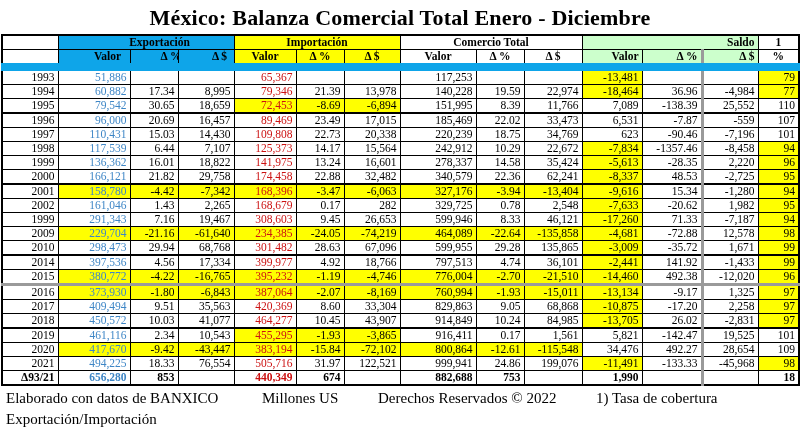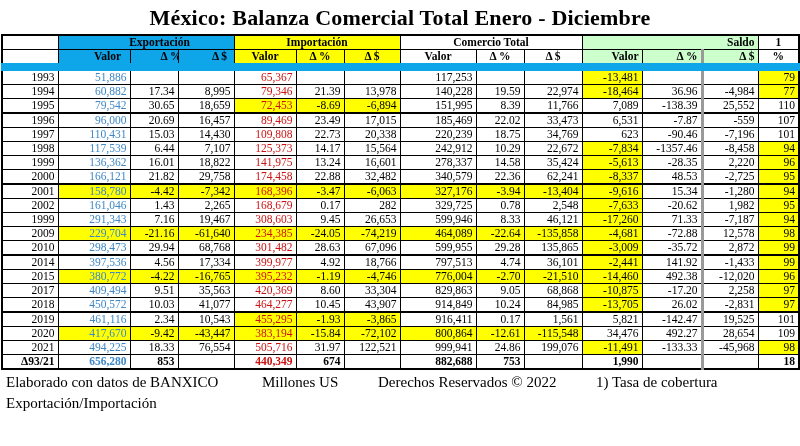--- a/index.html
+++ b/index.html
@@ -276,21 +276,21 @@
         <td class="num">29.94</td>
         <td class="num">68,768</td>
         <td class="num c-imp">301,482</td>
         <td class="num">28.63</td>
         <td class="num">67,096</td>
         <td class="num">599,955</td>
         <td class="num">29.28</td>
         <td class="num">135,865</td>
         <td class="num hl">-3,009</td>
         <td class="num">-35.72</td>
-        <td class="num grayleft">2,872</td>
+        <td class="num grayleft">1,671</td>
         <td class="num hl">99</td>
       </tr>
       <tr class="sect">
         <td class="year">2014</td>
         <td class="num c-exp">397,536</td>
         <td class="num">4.56</td>
         <td class="num">17,334</td>
         <td class="num c-imp">399,977</td>
         <td class="num">4.92</td>
         <td class="num">18,766</td>
@@ -311,20 +311,36 @@
         <td class="num hl">-1.19</td>
         <td class="num hl">-4,746</td>
         <td class="num hl">776,004</td>
         <td class="num hl">-2.70</td>
         <td class="num hl">-21,510</td>
         <td class="num hl">-14,460</td>
         <td class="num">492.38</td>
         <td class="num grayleft">-12,020</td>
         <td class="num hl">96</td>
       </tr>
+      <tr class="sect-gray">
+        <td class="year">2016</td>
+        <td class="num c-exp hl">373,930</td>
+        <td class="num hl">-1.80</td>
+        <td class="num hl">-6,843</td>
+        <td class="num c-imp hl">387,064</td>
+        <td class="num hl">-2.07</td>
+        <td class="num hl">-8,169</td>
+        <td class="num hl">760,994</td>
+        <td class="num hl">-1.93</td>
+        <td class="num hl">-15,011</td>
+        <td class="num hl">-13,134</td>
+        <td class="num">-9.17</td>
+        <td class="num grayleft">1,325</td>
+        <td class="num hl">97</td>
+      </tr>
       <tr>
         <td class="year">2017</td>
         <td class="num c-exp">409,494</td>
         <td class="num">9.51</td>
         <td class="num">35,563</td>
         <td class="num c-imp">420,369</td>
         <td class="num">8.60</td>
         <td class="num">33,304</td>
         <td class="num">829,863</td>
         <td class="num">9.05</td>

